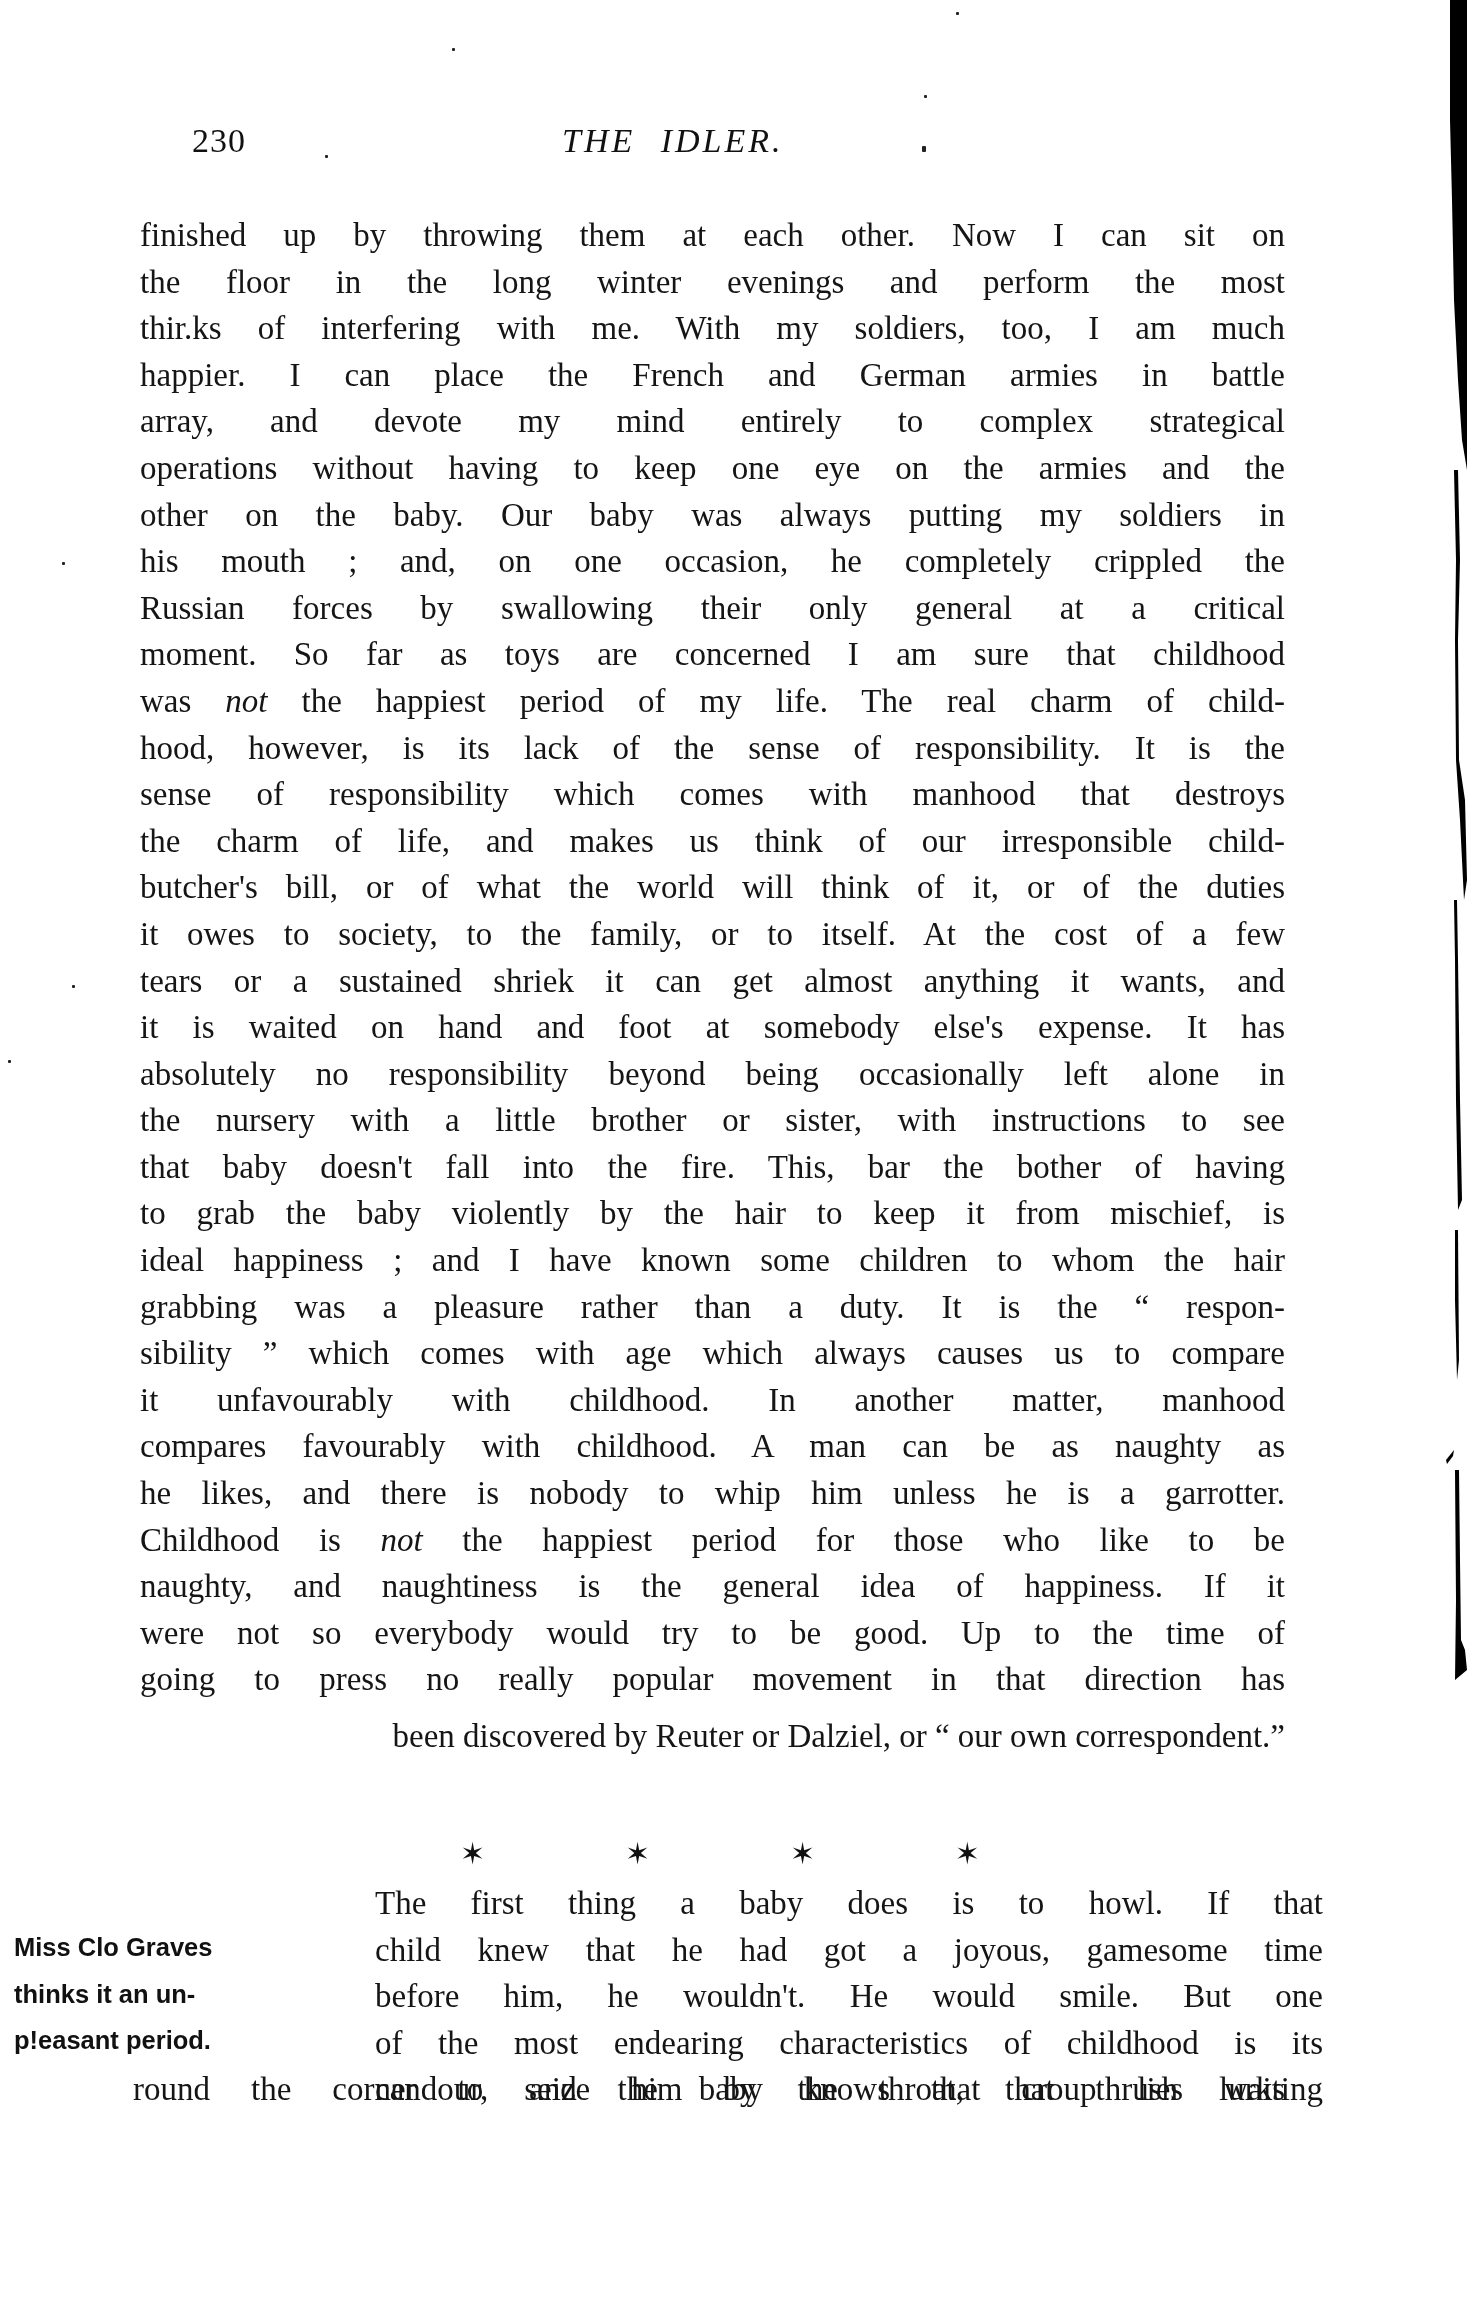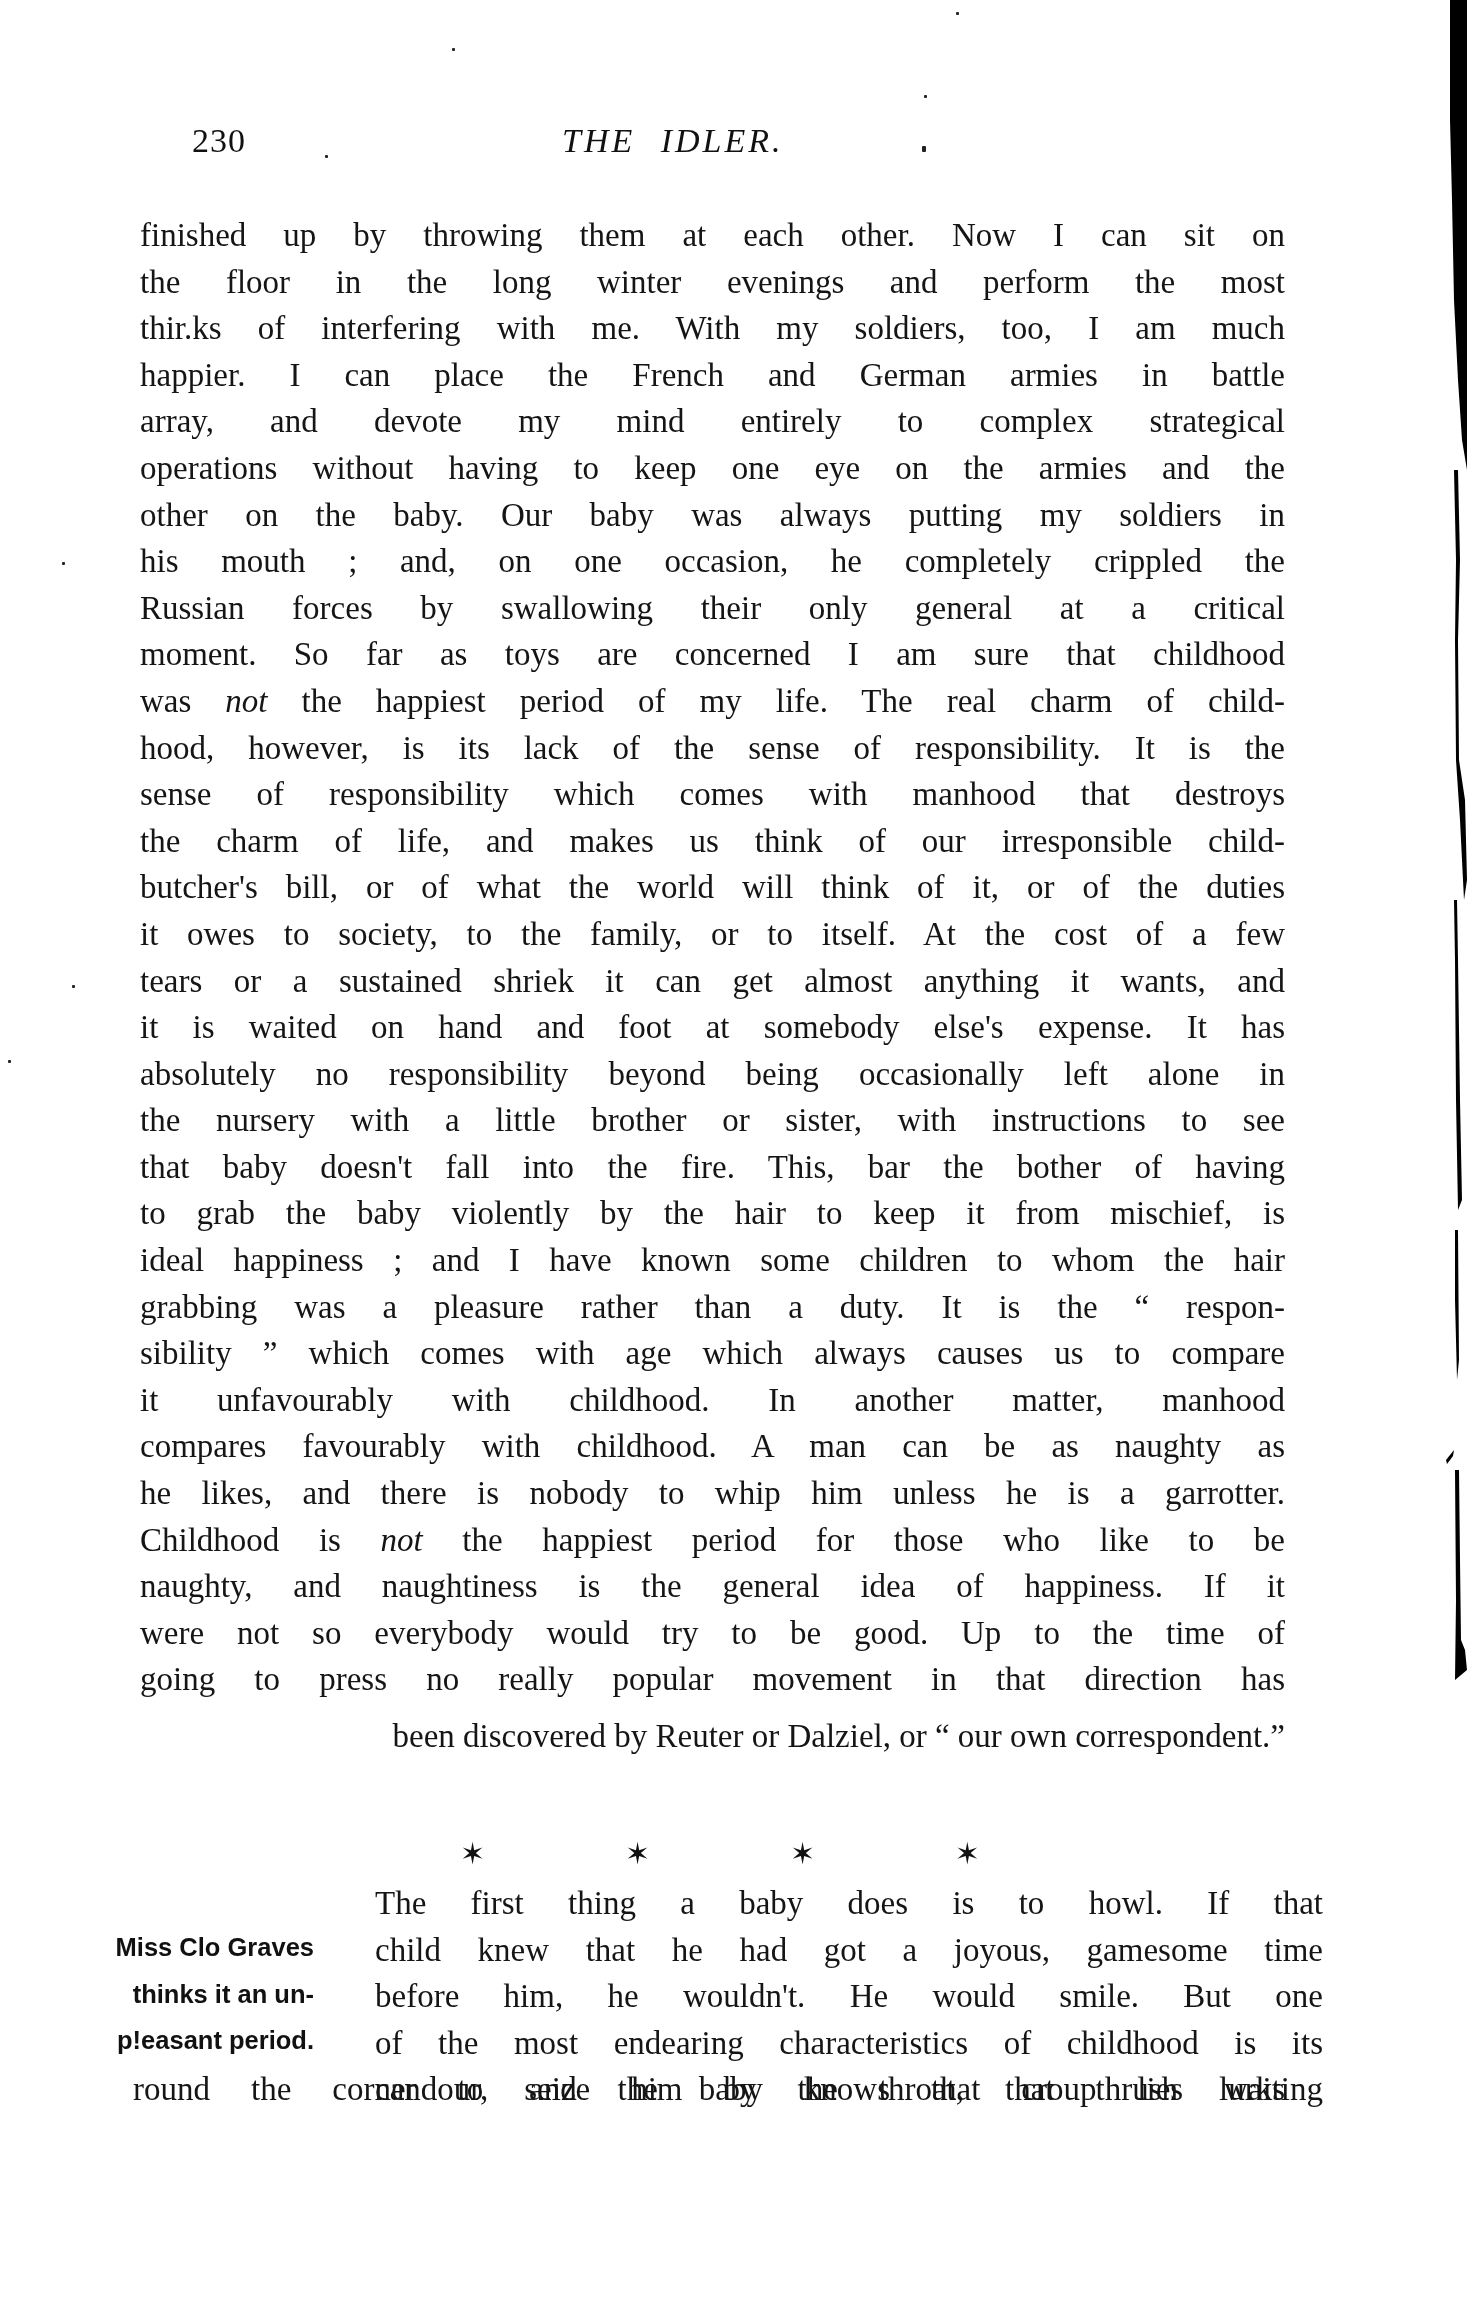--- a/index.html
+++ b/index.html
@@ -15,21 +15,21 @@
   .line.last { text-align-last: justify; margin-top: 10px; }
   .line em { font-style: italic; }
   .stars { position: absolute; top: 1836px; left: 460px; width: 520px; display: flex; justify-content: space-between;
     font-family: "DejaVu Sans", sans-serif; font-size: 30px; color: #111; }
   .lower-text { position: absolute; left: 337px; top: 1880px; width: 948px;
     font-family: "Liberation Serif", "DejaVu Serif", serif; font-size: 33px; line-height: 46.6px; color: #151515; margin-left: 38px; }
   .last-line { position: absolute; left: 133px; top: 2066px; width: 1152px;
     font-family: "Liberation Serif", "DejaVu Serif", serif; font-size: 33px; line-height: 46.6px; color: #151515;
     white-space: nowrap; text-align: justify; text-align-last: justify; }
   .side-note { position: absolute; left: 14px; top: 1924px; width: 300px;
-    font-family: "Liberation Sans", "DejaVu Sans", sans-serif; font-weight: bold; font-size: 25.5px; line-height: 46.5px; color: #111; text-align: right; }
+    font-family: "Liberation Sans", "DejaVu Sans", sans-serif; font-weight: bold; font-size: 25.5px; line-height: 46.5px; color: #111; }
   .side-note span { display: block; white-space: nowrap; }
   .scan-edge { position: absolute; left: 1440px; top: 0; width: 27px; height: 2315px; }
   .specks span { position: absolute; width: 3px; height: 3px; background: #222; border-radius: 1px; }
 </style>
 </head>
 <body>
 
 <div class="page">
 
   <div class="running-head">

